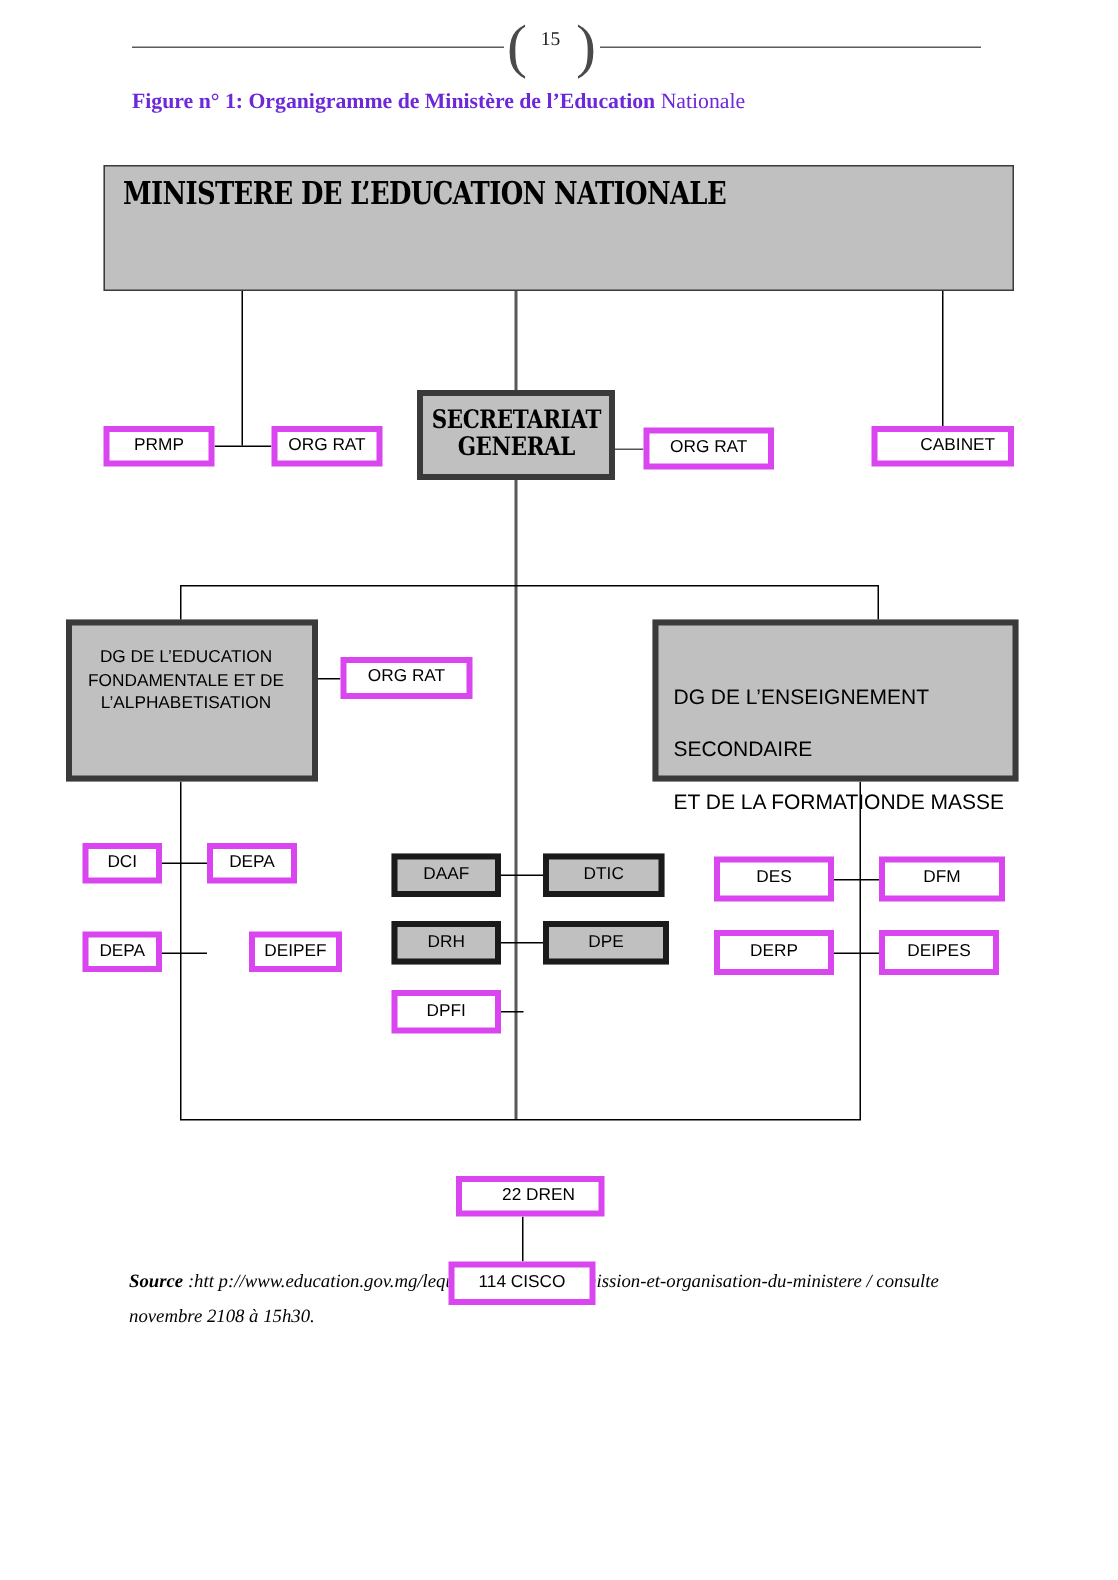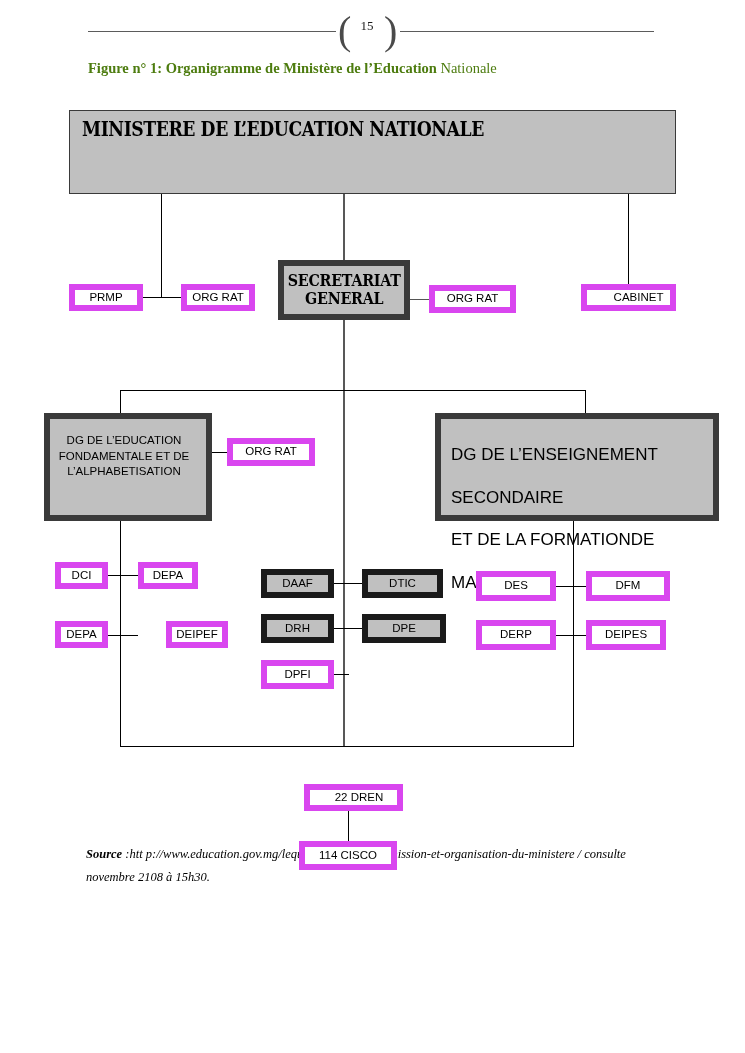--- a/index.html
+++ b/index.html
@@ -52,31 +52,31 @@
     font-size: 13px;
     color: #1a1a1a;
   }
 
   .fig-title {
     position: absolute;
     top: 60px;
     left: 88px;
     font-family: "Liberation Serif", serif;
     font-size: 14.5px;
-    color: #4d7c0f;
+    color: #6d28d9;
     white-space: nowrap;
   }
   .fig-title b { font-weight: bold; }
   .fig-title .plain { font-weight: normal; }
 
   
   .node {
     position: absolute;
     box-sizing: border-box;
-    border: 6px solid #d946ef;
+    border: 4px solid #d946ef;
     background: #ffffff;
     display: flex;
     align-items: center;
     justify-content: center;
     text-align: center;
     font-size: 11.5px;
     line-height: 1.35;
     color: #000;
     z-index: 3;
   }
@@ -190,21 +190,21 @@
 
   <div class="node gray multiline" style="left:44px; top:413px; width:168px; height:108px; border-color:#3a3a3a; font-size:11.5px;">
     <span class="ln">DG DE L’EDUCATION</span>
     <span class="ln">FONDAMENTALE ET DE</span>
     <span class="ln">L’ALPHABETISATION</span>
   </div>
 
   <div class="ln-h" style="left:212px; top:452px; width:15px;"></div>
   <div class="node" style="left:227px; top:438px; width:88px; height:28px;">ORG RAT</div>
 
-  <div class="node gray multiline lefttext" style="left:435px; top:413px; width:284px; height:108px; border-color:#3a3a3a; font-size:17px; padding:15px 0 0 10px; line-height:2.5;">
+  <div class="node gray multiline lefttext" style="left:435px; top:413px; width:244px; height:108px; border-color:#3a3a3a; font-size:14px; padding:30px 0 0 10px; line-height:2.5;">
     <span class="ln">DG DE L’ENSEIGNEMENT SECONDAIRE</span>
     <span class="ln">ET DE LA FORMATIONDE MASSE</span>
   </div>
 
   <div class="ln-v" style="left:120px; top:521px; height:225px;"></div>
   <div class="ln-v" style="left:573px; top:521px; height:225px;"></div>
 
   <div class="ln-h" style="left:108px; top:575px; width:30px;"></div>
   <div class="node" style="left:55px; top:562px; width:53px; height:27px;">DCI</div>
   <div class="node" style="left:138px; top:562px; width:60px; height:27px;">DEPA</div>

